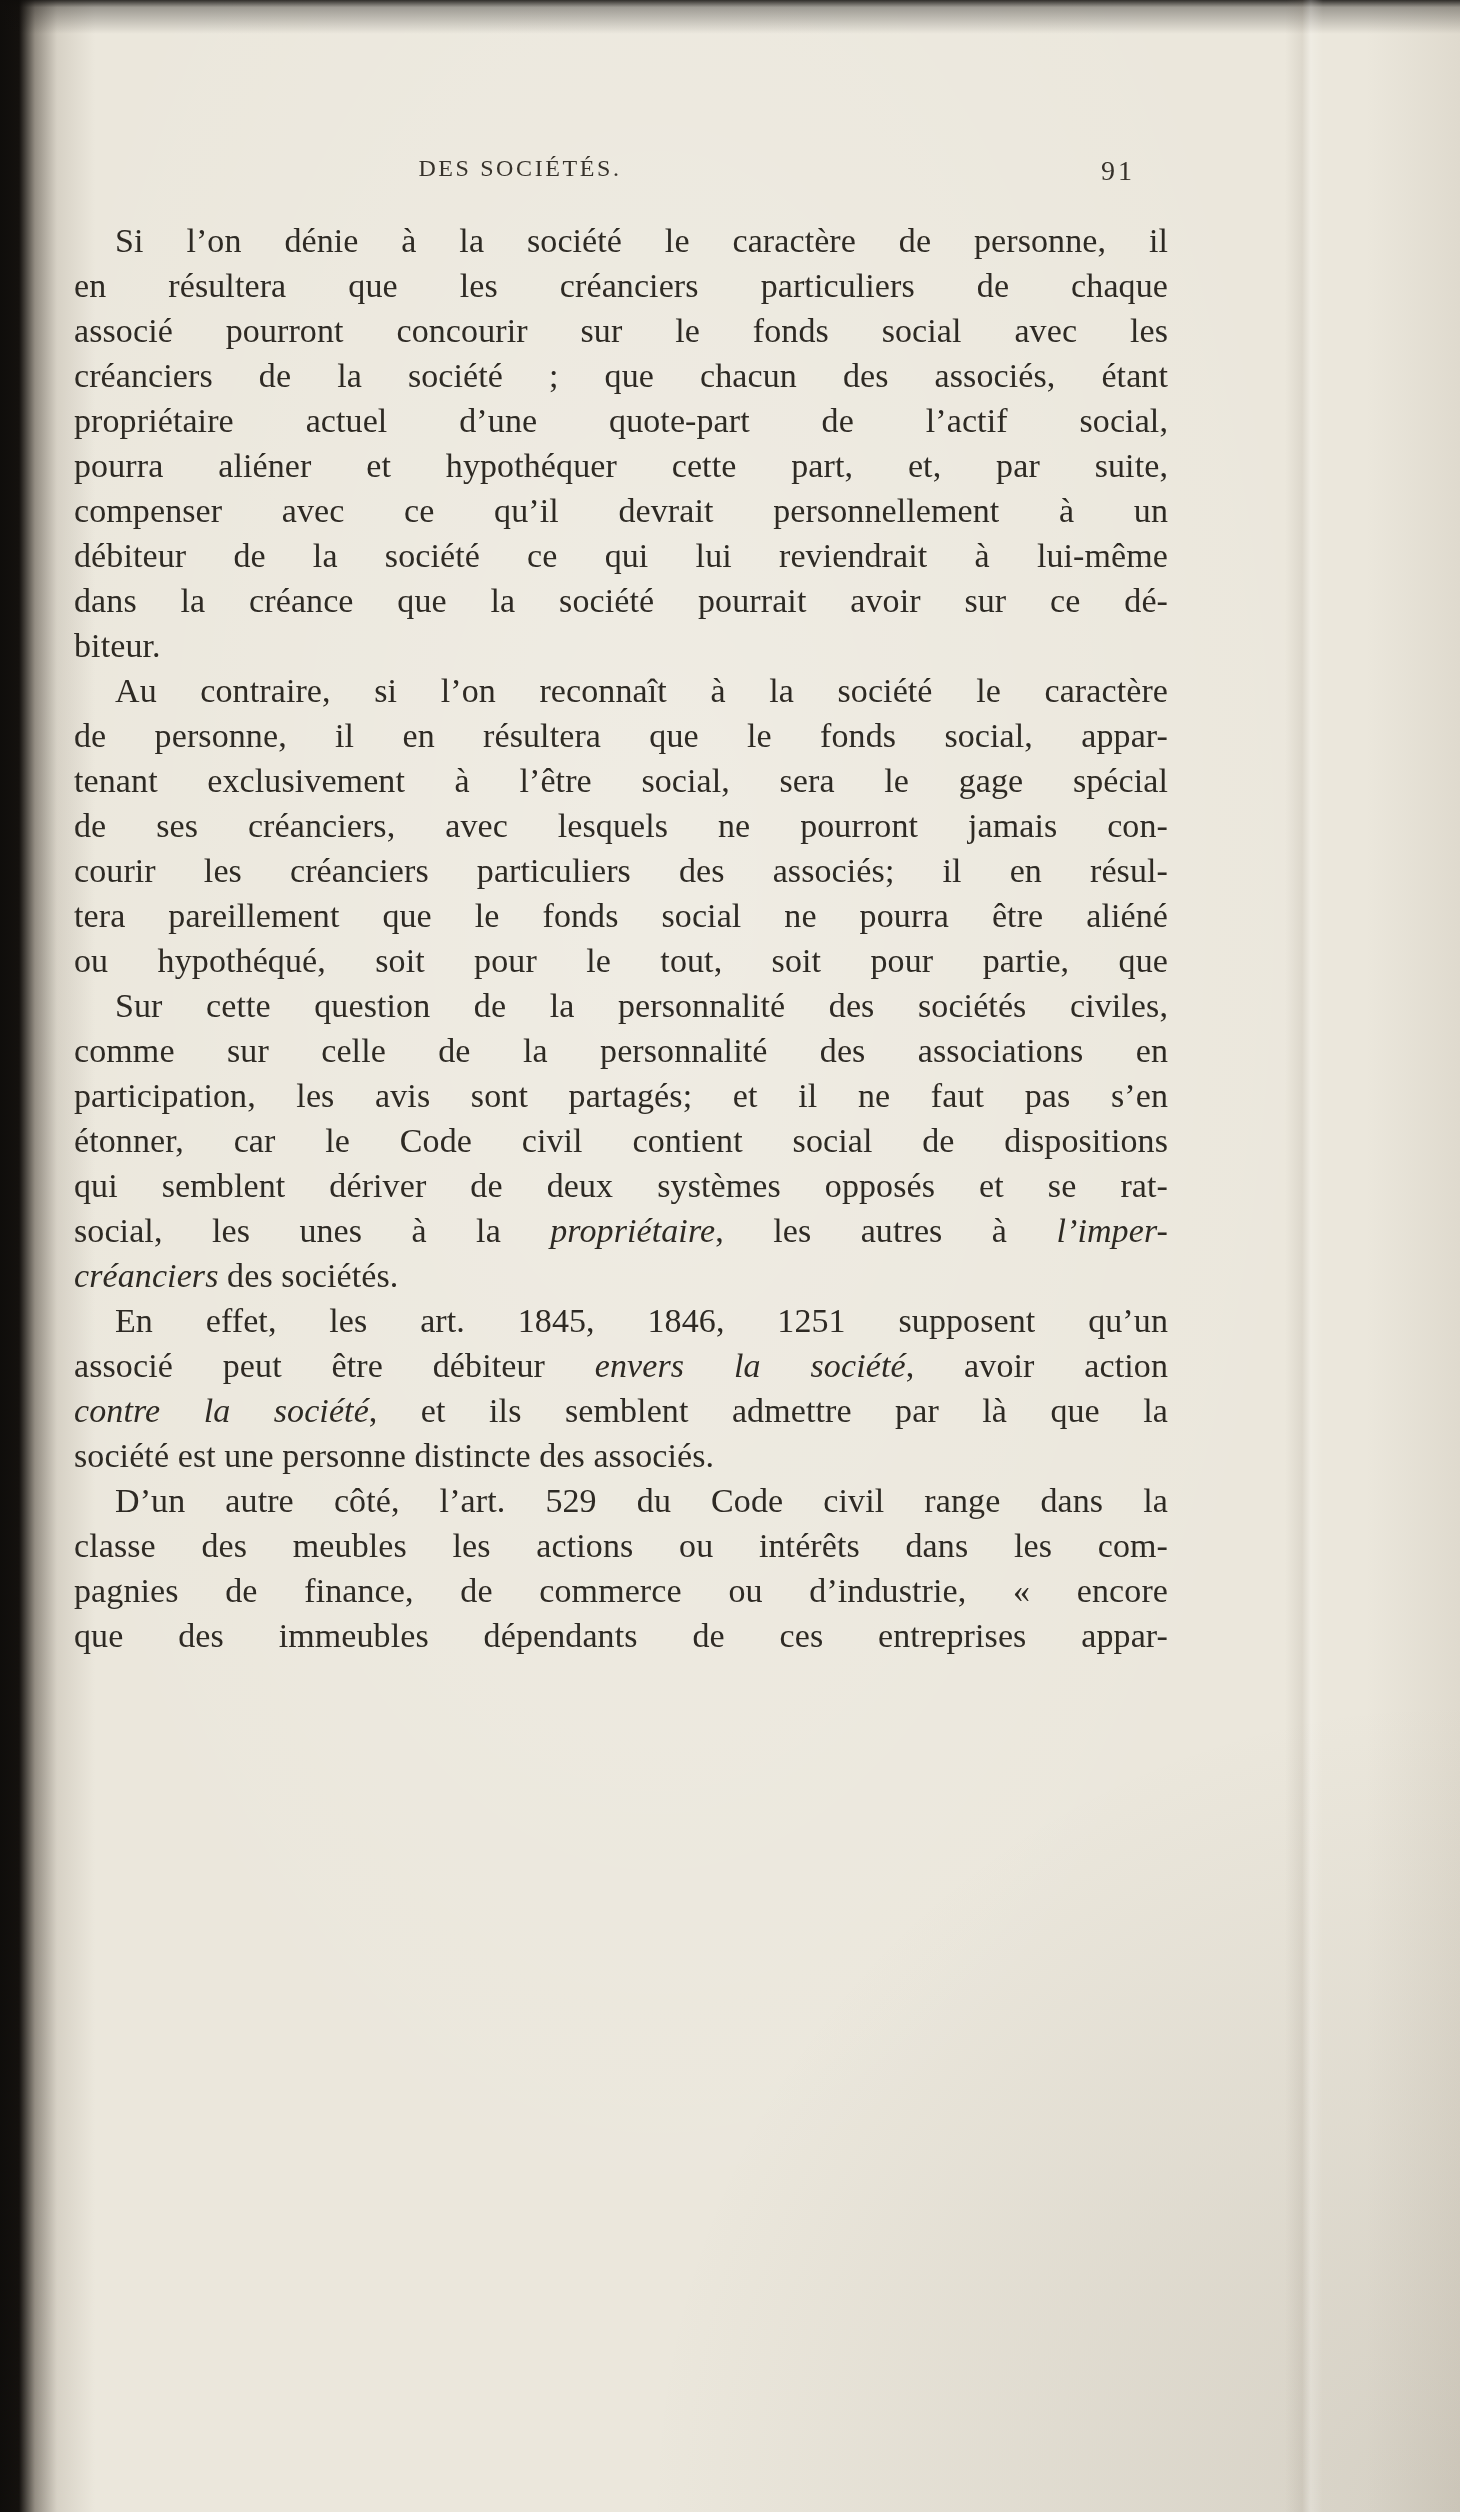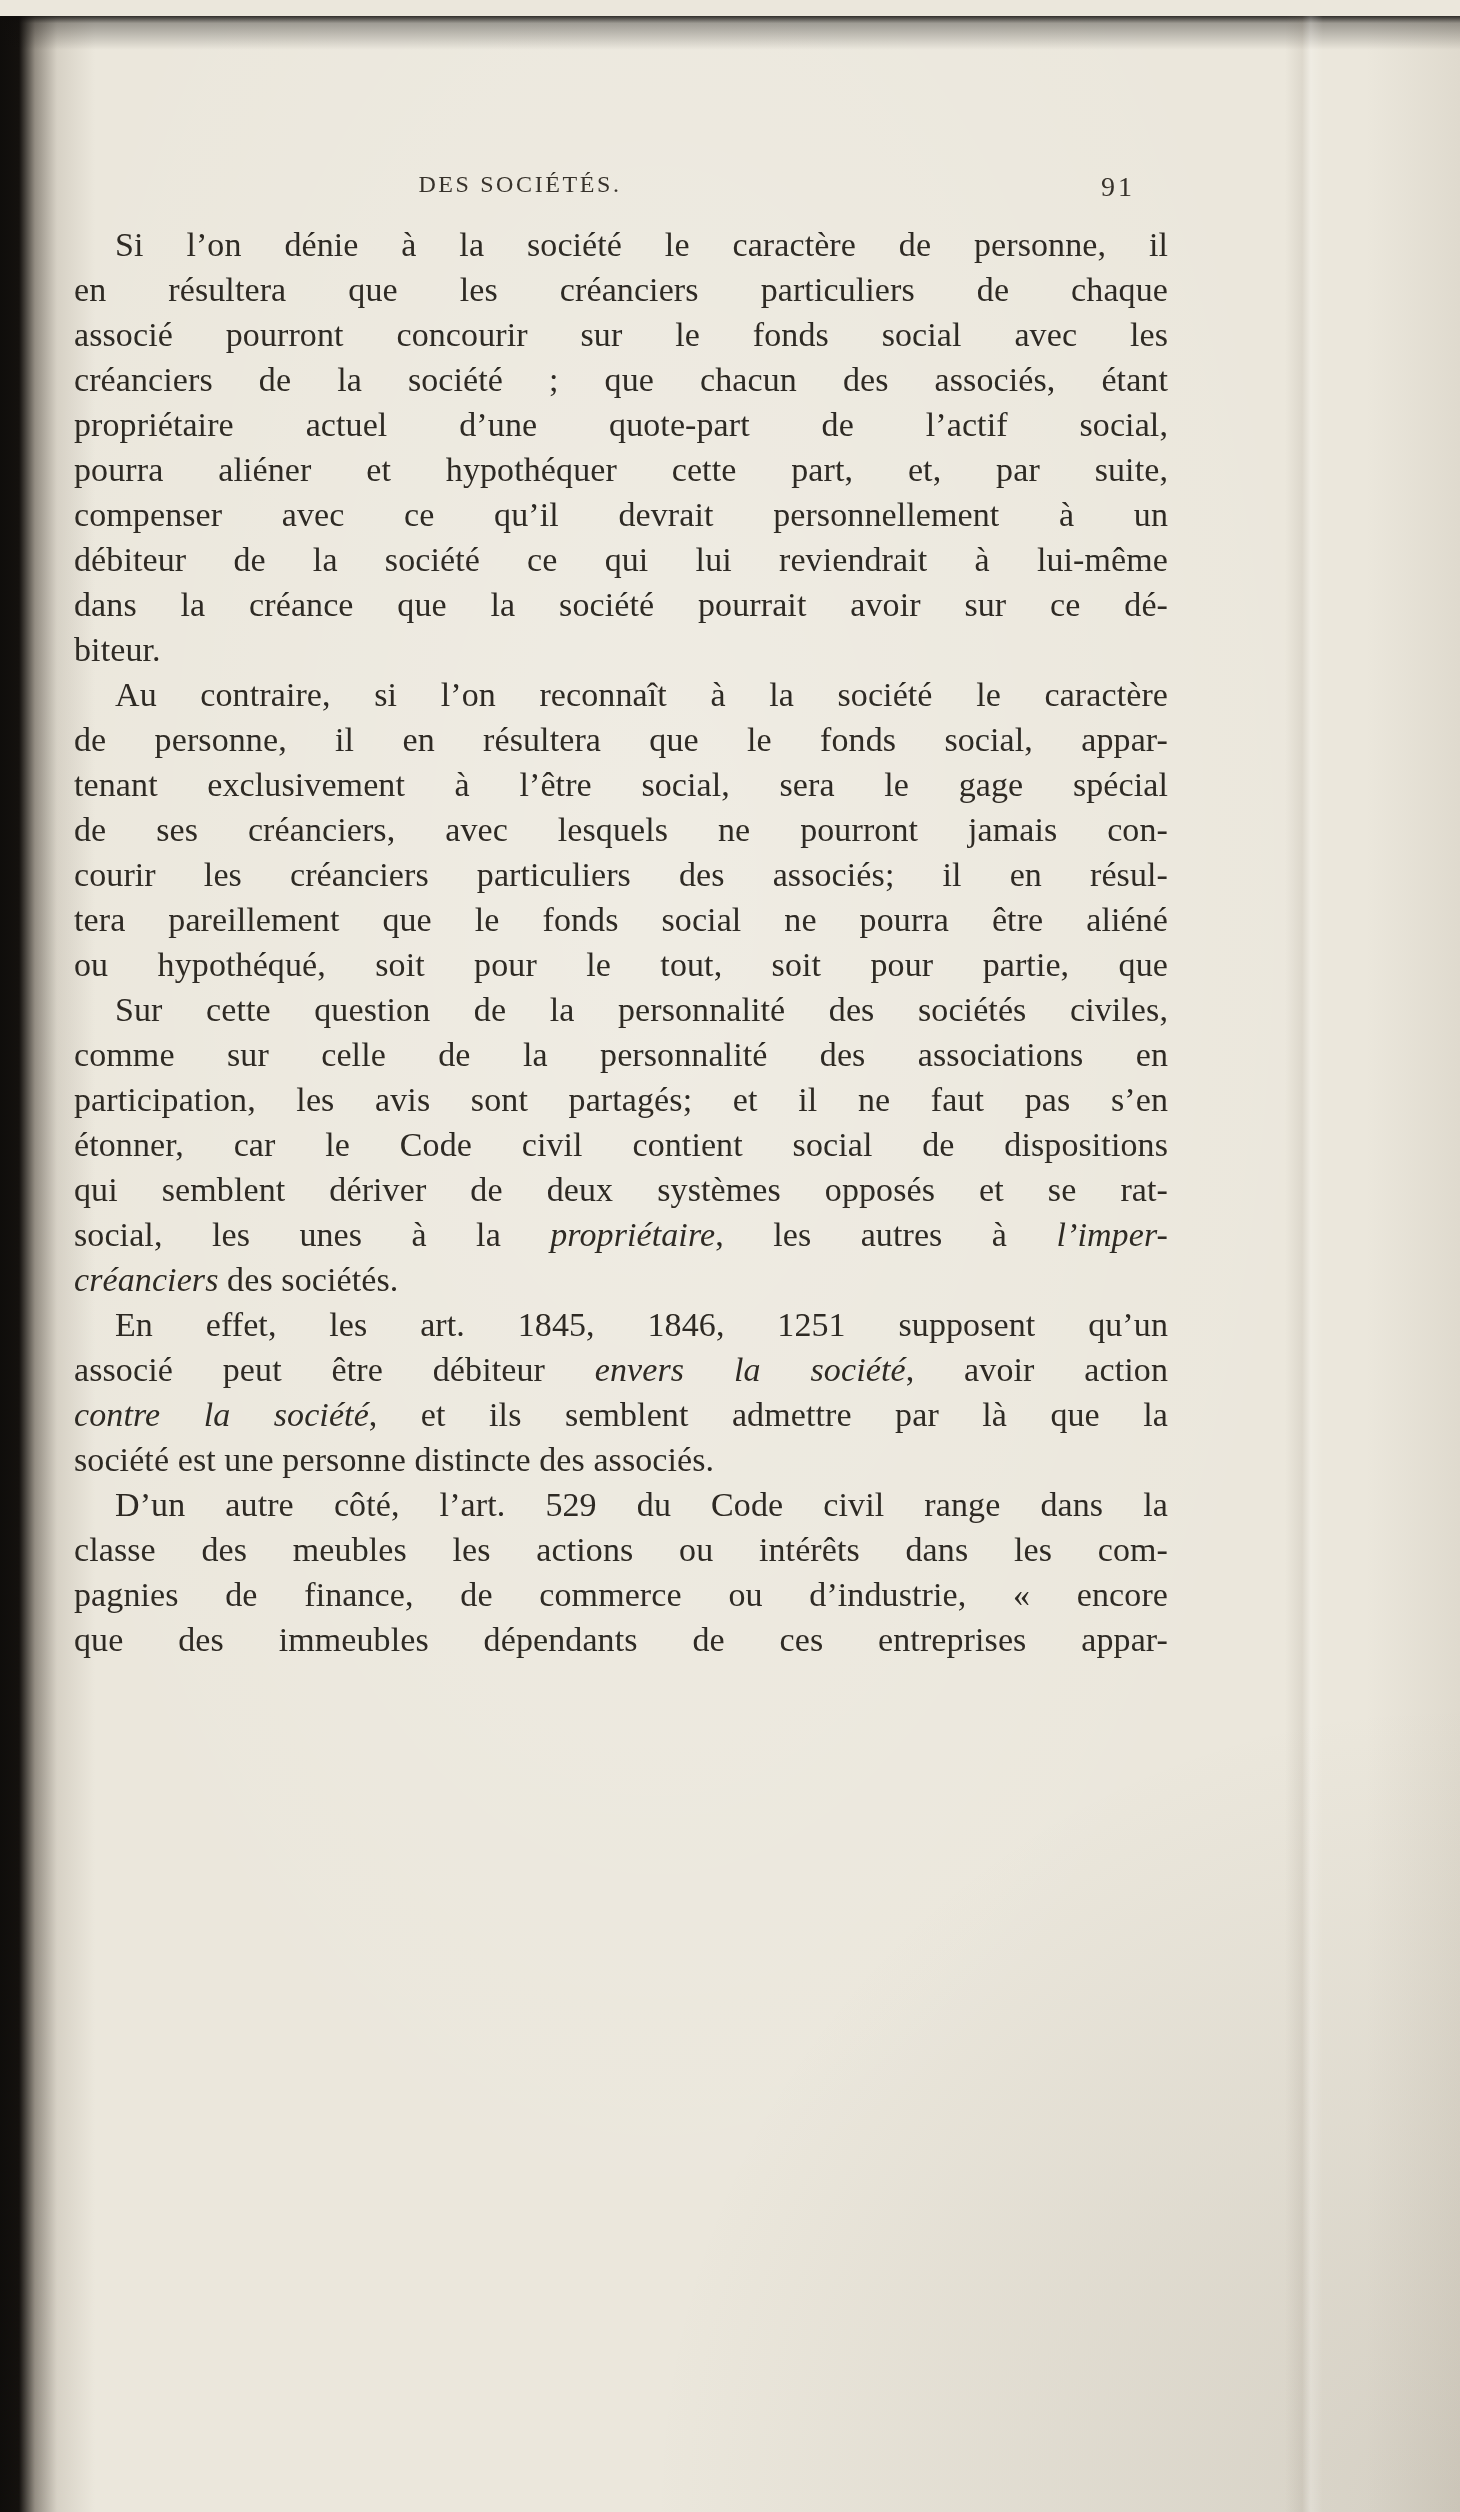--- a/index.html
+++ b/index.html
@@ -15,21 +15,20 @@
     overflow: hidden;
   }
   .page {
     position: absolute;
     inset: 0;
     background:
       radial-gradient(ellipse at 45% 35%, rgba(255,255,255,0.22), rgba(255,255,255,0) 60%),
       radial-gradient(circle at 100% 100%, rgba(96,85,68,0.16), rgba(0,0,0,0) 28%),
       linear-gradient(270deg, rgba(150,138,120,0.14) 0px, rgba(0,0,0,0) 95px),
       #ebe7dc;
-    margin-top: 16px;
   }
   
   .edge-left {
     position: absolute;
     left: 0; top: 0;
     width: 95px; height: 100%;
     background: linear-gradient(90deg,
       #0f0d0b 0px,
       #14110e 19px,
       rgba(62,53,43,0.50) 35px,
@@ -74,21 +73,21 @@
   .page-number {
     position: absolute;
     left: 1101px;
     font-size: 28px;
     letter-spacing: 2.9px;
   }
   
   .text-block {
     position: absolute;
     left: 74px;
-    top: 206px;
+    top: 218px;
     width: 1094px;
     font-size: 34px;
     line-height: 45px;
     color: #2e2a24;
   }
   .paragraph { margin: 0; }
   .line {
     text-align: justify;
     text-align-last: justify;
     height: 45px;

